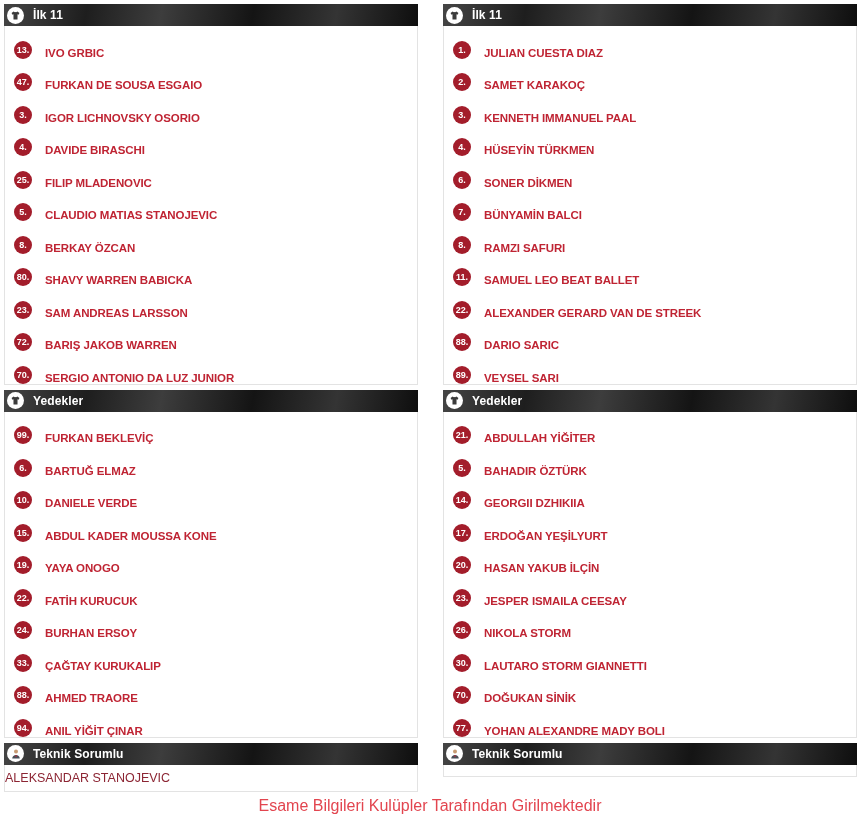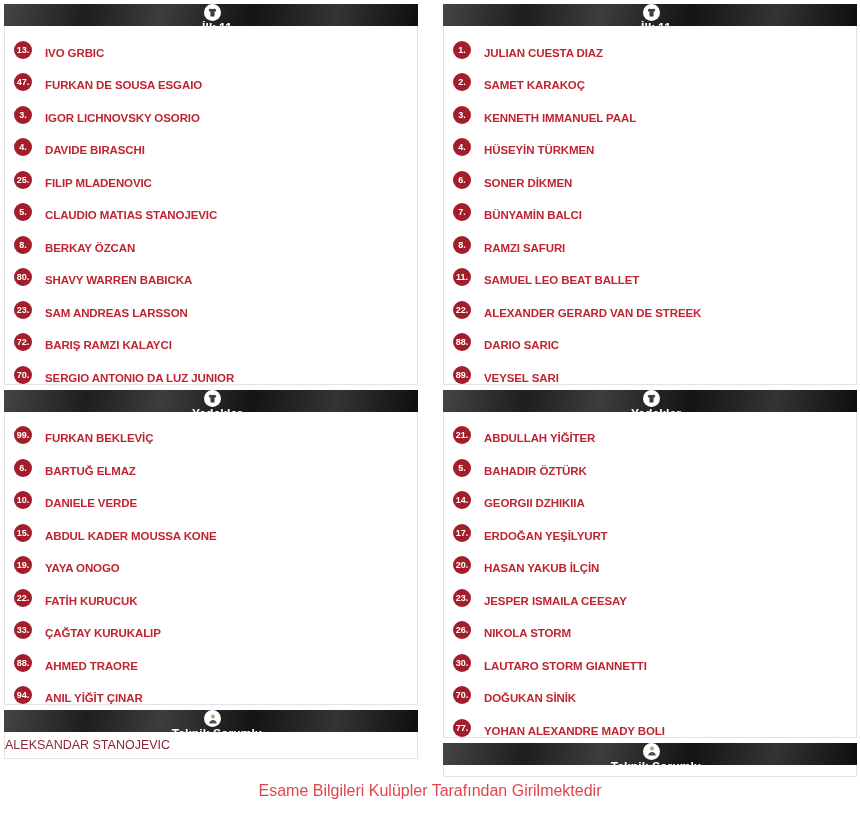--- a/index.html
+++ b/index.html
@@ -8,21 +8,20 @@
     font-family:"Liberation Sans", sans-serif;
     -webkit-font-smoothing:antialiased;
   }
   .columns { display:flex; gap:25px; padding:4px 0 0 4px; align-items:flex-start; }
   .column { width:414px; }
 
   .section-header {
     height:22px; display:flex; align-items:center;
     background:linear-gradient(100deg,#454545 0%,#1e1e1e 20%,#3d3d3d 38%,#141414 60%,#343434 80%,#0e0e0e 100%);
     padding-left:3px;
-    flex-direction:column;
   }
   .icon-circle {
     width:17px; height:17px; background:#ffffff; border-radius:50%;
     display:flex; align-items:center; justify-content:center; flex:0 0 17px;
   }
   .hdr-label {
     color:#ffffff; font-size:12px; font-weight:bold; margin-left:9px; letter-spacing:.1px;
   }
 
   .player-list {
@@ -101,21 +100,21 @@
           <div class="player-row">
             <span class="badge">80.</span>
             <span class="player-name">SHAVY WARREN BABICKA</span>
           </div>
           <div class="player-row">
             <span class="badge">23.</span>
             <span class="player-name">SAM ANDREAS LARSSON</span>
           </div>
           <div class="player-row">
             <span class="badge">72.</span>
-            <span class="player-name">BARIŞ RAMZI KALAYCI</span>
+            <span class="player-name">BARIŞ JAKOB WARREN</span>
           </div>
           <div class="player-row">
             <span class="badge">70.</span>
             <span class="player-name">SERGIO ANTONIO DA LUZ JUNIOR</span>
           </div>
         </div>
         <div class="section-header">
           <span class="icon-circle">
             <svg width="11" height="11" viewBox="0 0 24 24">
               <path fill="#3b3b3b" d="M8 3.2 C9.6 4.9 14.4 4.9 16 3.2 L20.6 6.4 L18.6 10.6 L16.4 9.5 L16.4 20.8 L7.6 20.8 L7.6 9.5 L5.4 10.6 L3.4 6.4 Z"></path>
@@ -141,20 +140,24 @@
             <span class="badge">15.</span>
             <span class="player-name">ABDUL KADER MOUSSA KONE</span>
           </div>
           <div class="player-row">
             <span class="badge">19.</span>
             <span class="player-name">YAYA ONOGO</span>
           </div>
           <div class="player-row">
             <span class="badge">22.</span>
             <span class="player-name">FATİH KURUCUK</span>
+          </div>
+          <div class="player-row">
+            <span class="badge">24.</span>
+            <span class="player-name">BURHAN ERSOY</span>
           </div>
           <div class="player-row">
             <span class="badge">33.</span>
             <span class="player-name">ÇAĞTAY KURUKALIP</span>
           </div>
           <div class="player-row">
             <span class="badge">88.</span>
             <span class="player-name">AHMED TRAORE</span>
           </div>
           <div class="player-row">

